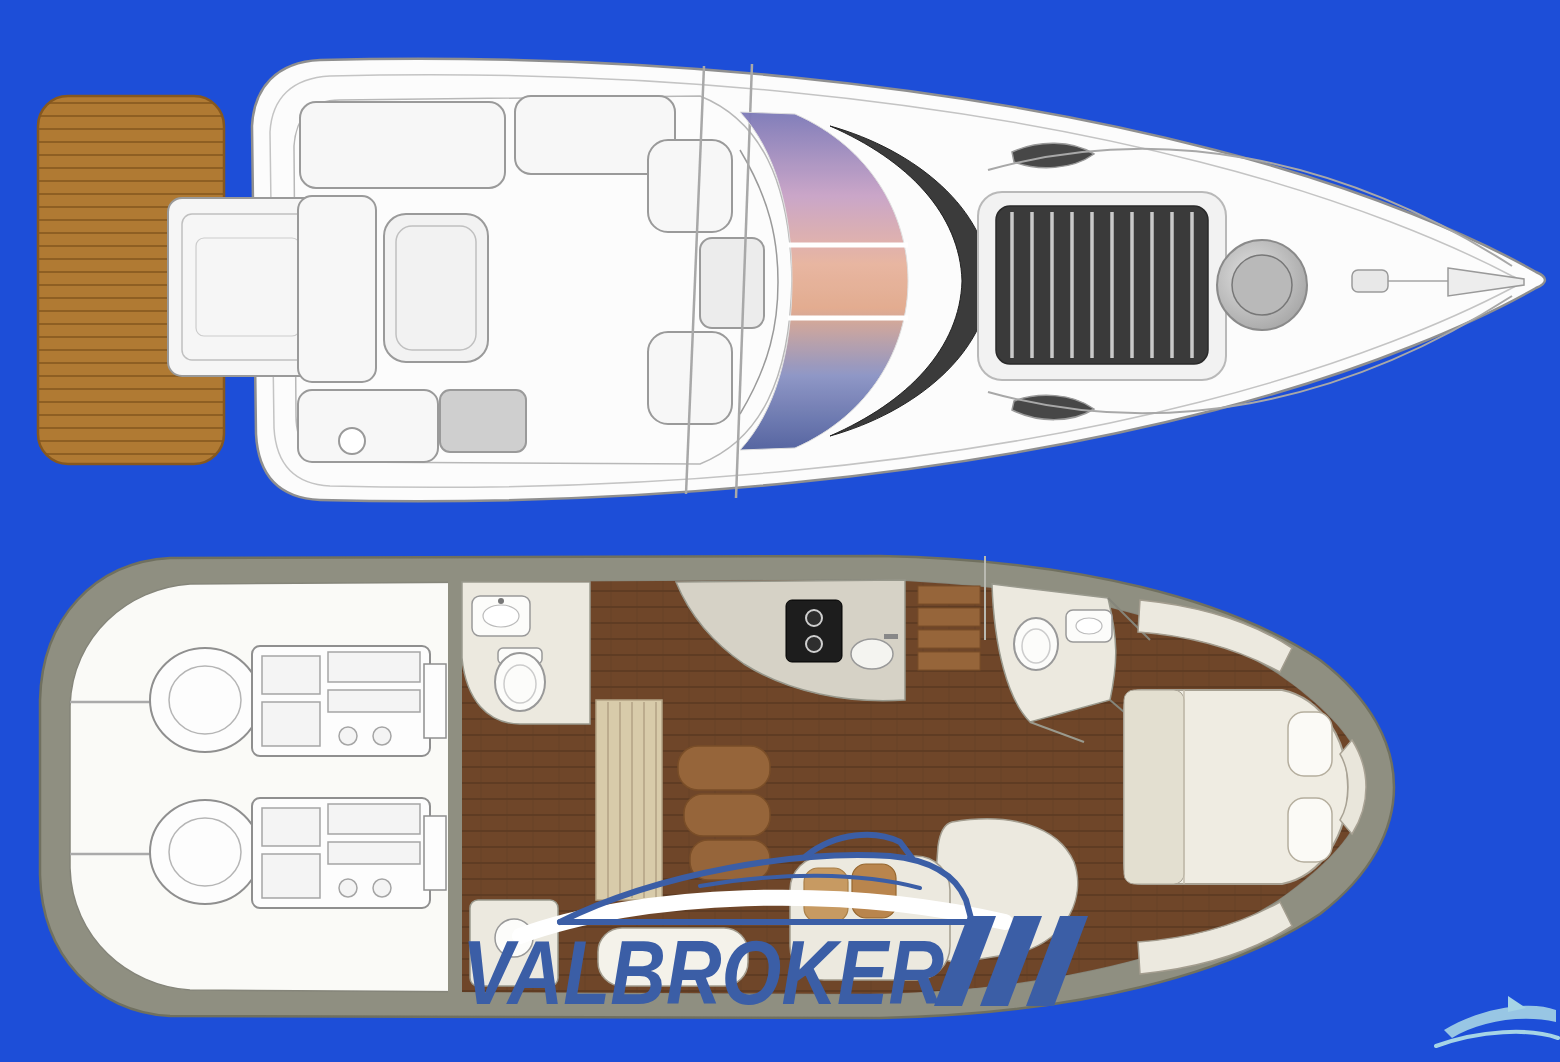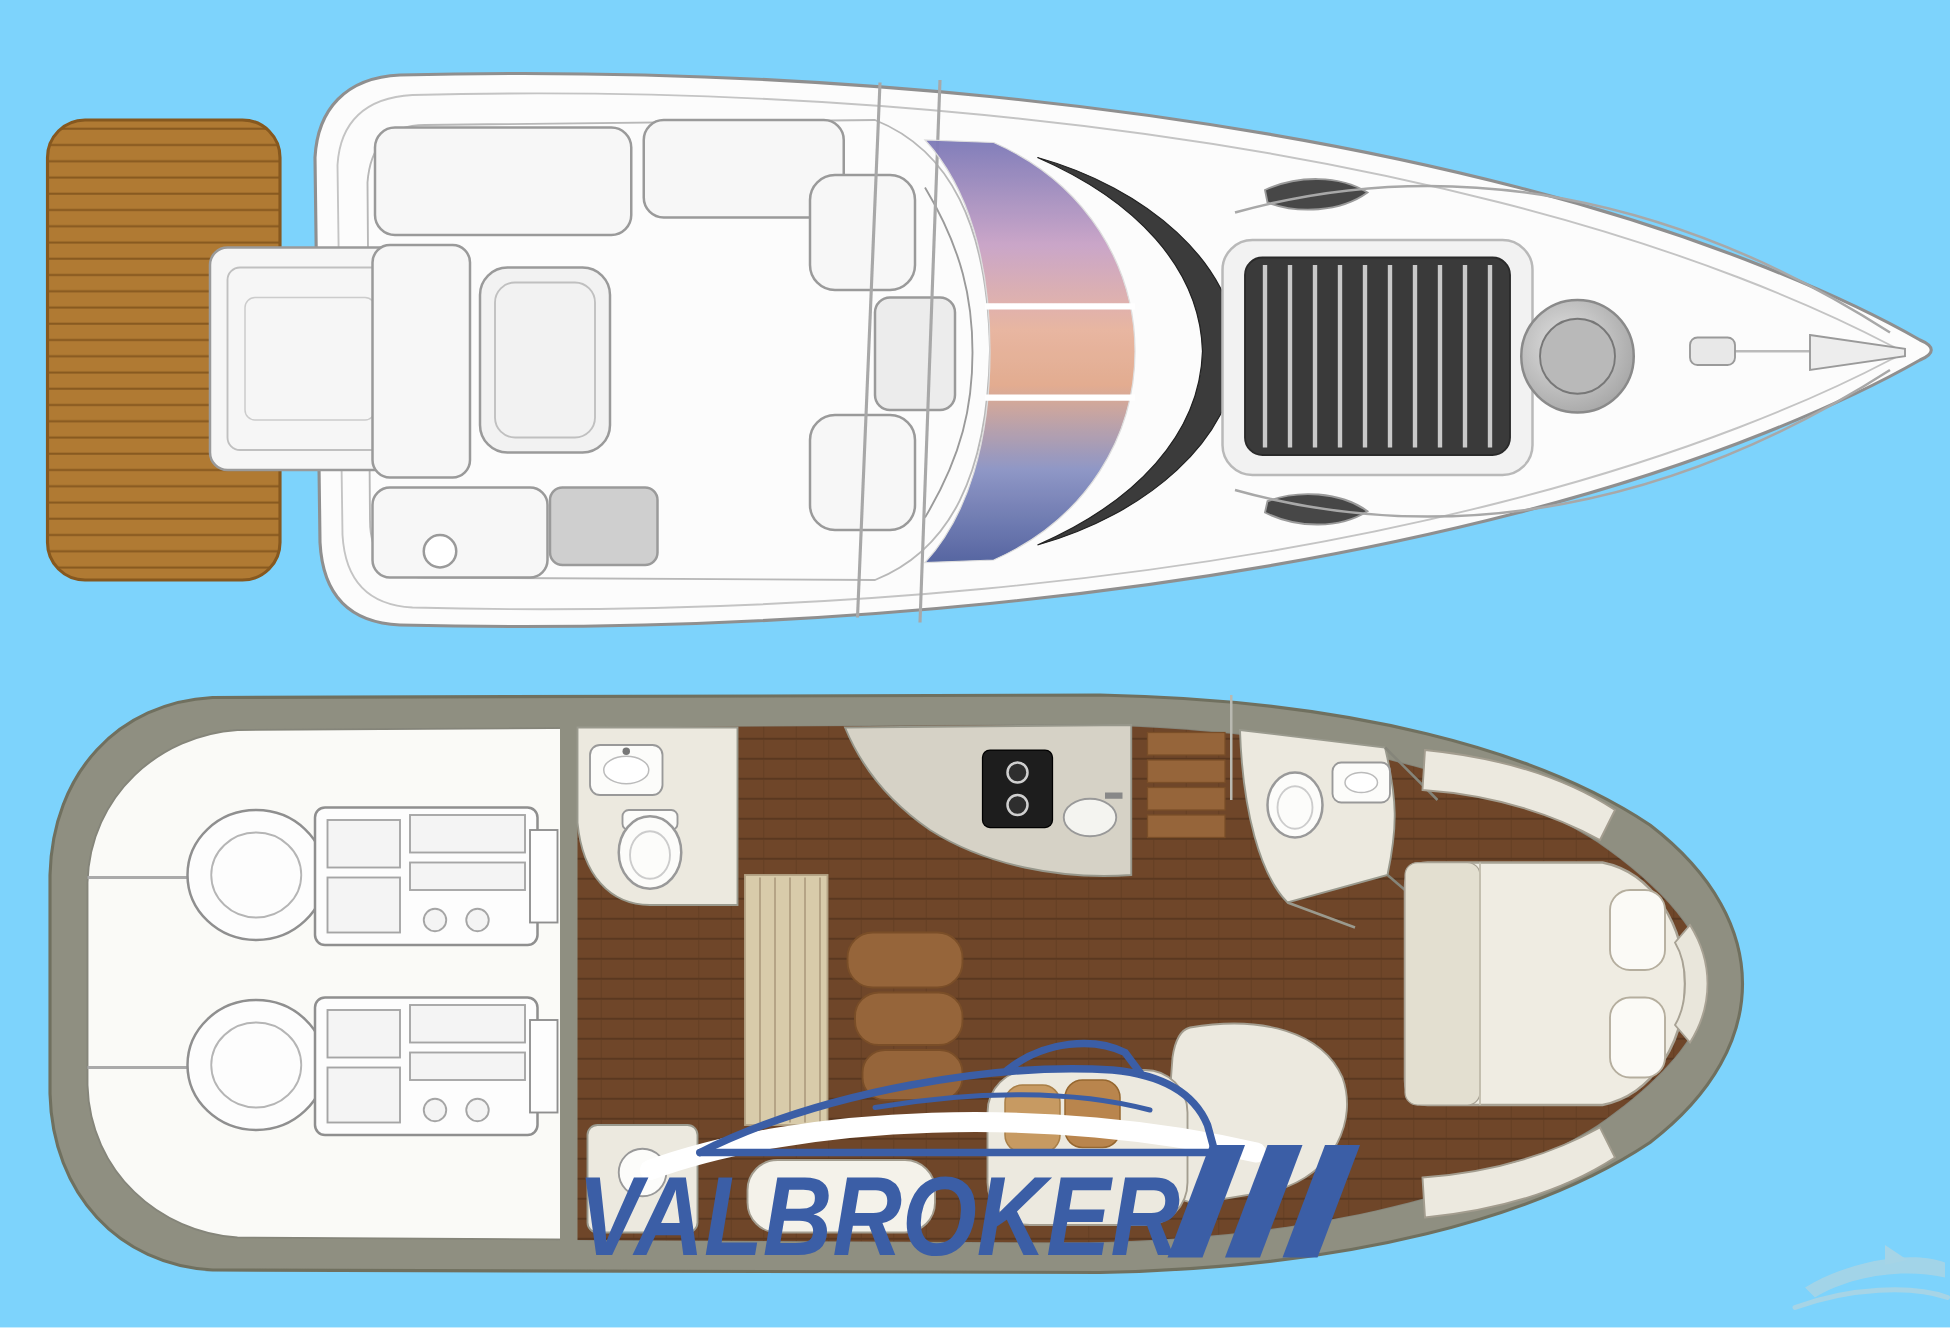--- a/index.html
+++ b/index.html
@@ -1,16 +1,16 @@
 <!DOCTYPE html>
 <html><head>
 <meta charset="utf-8">
 <style>
   html,body{margin:0;padding:0;background:#ffffff;}
-  .stage{position:relative;width:1560px;height:1062px;background:#7dd3fc;overflow:hidden;
+  .stage{position:relative;width:1560px;height:1062px;background:#1d4ed8;overflow:hidden;
          font-family:"Liberation Sans",sans-serif;}
   svg{display:block;}
   .wm-text{font-family:"Liberation Sans",sans-serif;font-weight:bold;font-style:italic;}
 </style>
 </head>
 <body>
 
 <div class="stage">
 <svg width="1560" height="1062" viewBox="0 0 1560 1062">
 

